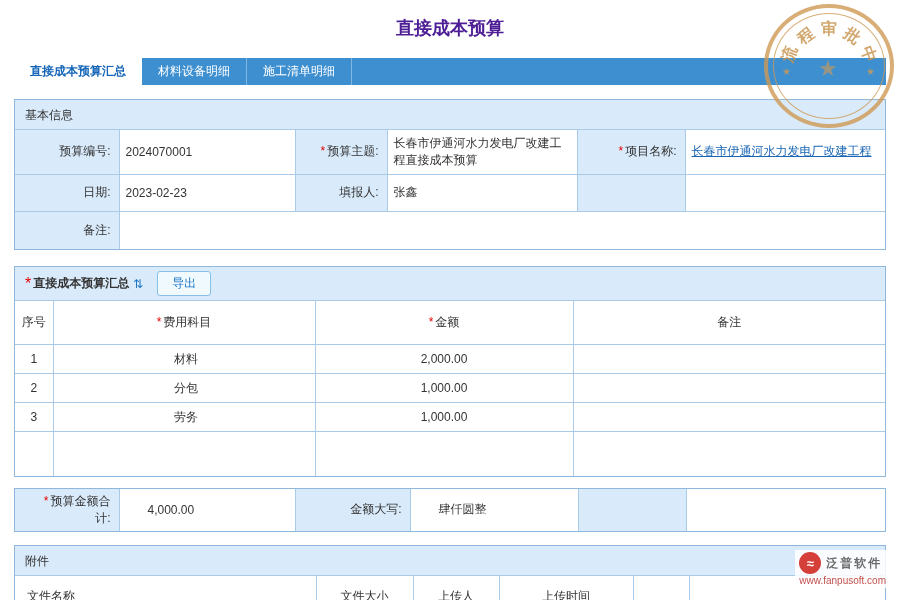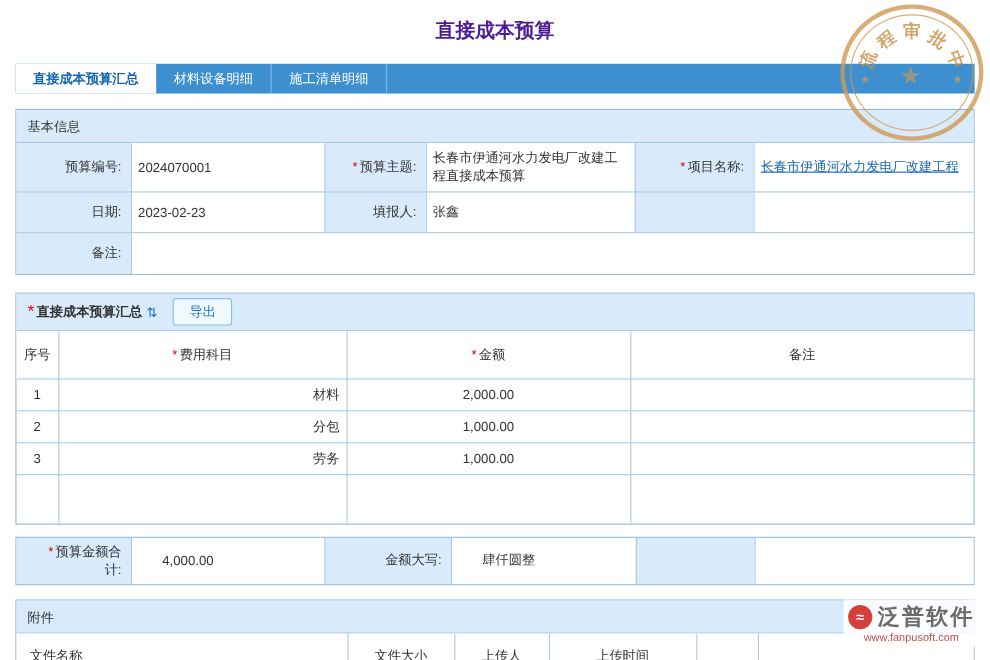--- a/index.html
+++ b/index.html
@@ -34,42 +34,42 @@
   .info-table tr.r3 td { height: 38px; }
 
   
   .sum-header { background: #d9eafa; border-bottom: 1px solid #aacbe8; height: 34px; display: flex; align-items: center; padding: 0 10px; }
   .sum-title { font-size: 12px; font-weight: bold; color: #333; }
   .sort-icon { color: #1b74c4; font-size: 12px; margin-left: 4px; cursor: pointer; }
   .export-btn { margin-left: 14px; background: #f0f9fe; border: 1px solid #86c0e8; color: #1b74c4; font-size: 12px; padding: 3px 14px; border-radius: 3px; cursor: pointer; }
   .sum-table th { background: #fff; font-weight: normal; text-align: center; height: 23px; padding: 13px 6px; }
   .sum-table td { height: 29px; }
   .cell-center { text-align: center; }
-  .cell-left { text-align: right; padding-left: 10px; }
+  .cell-left { text-align: center; padding-left: 10px; }
   .empty-row td { height: 44px; }
 
   .totals-table td { height: 32px; }
 
   
   .att-table th { background: #fff; font-weight: normal; height: 42px; text-align: center; }
   .att-table th.first { text-align: left; padding-left: 12px; }
   .att-strip { height: 20px; background: #e3f0fb; border-top: 1px solid #aacbe8; }
 
   
   .stamp { position: absolute; top: 4px; right: 6px; width: 130px; height: 124px; z-index: 50; opacity: 0.8; pointer-events: none; }
   .stamp-ring { position: absolute; inset: 0; border: 4px solid #cf9a55; border-radius: 50%; }
   .stamp-ring-inner { position: absolute; inset: 9px; border: 1px solid #cf9a55; border-radius: 50%; }
   .stamp-char { position: absolute; color: #c8924b; font-size: 16px; font-weight: bold; transform-origin: center; }
   .stamp-star { position: absolute; color: #cf9a55; }
 
   
   .footer-logo { position: absolute; right: 10px; bottom: 12px; z-index: 20; text-align: center; background: rgba(255,255,255,0.85); padding: 2px 4px; }
   .logo-row { display: flex; align-items: center; gap: 5px; }
   .logo-mark { width: 22px; height: 22px; border-radius: 50%; background: #d43f3a; color: #fff; font-size: 13px; font-weight: bold; display: flex; align-items: center; justify-content: center; }
-  .logo-name { font-size: 20px; font-weight: bold; color: #6b6b6b; letter-spacing: 2px; }
+  .logo-name { font-size: 12px; font-weight: bold; color: #6b6b6b; letter-spacing: 2px; }
   .logo-url { font-size: 10px; color: #c0504d; margin-top: 1px; }
 </style>
 </head>
 <body>
 
 <div class="page">
 
   <div class="title">直接成本预算</div>
 
   <div class="stamp">

